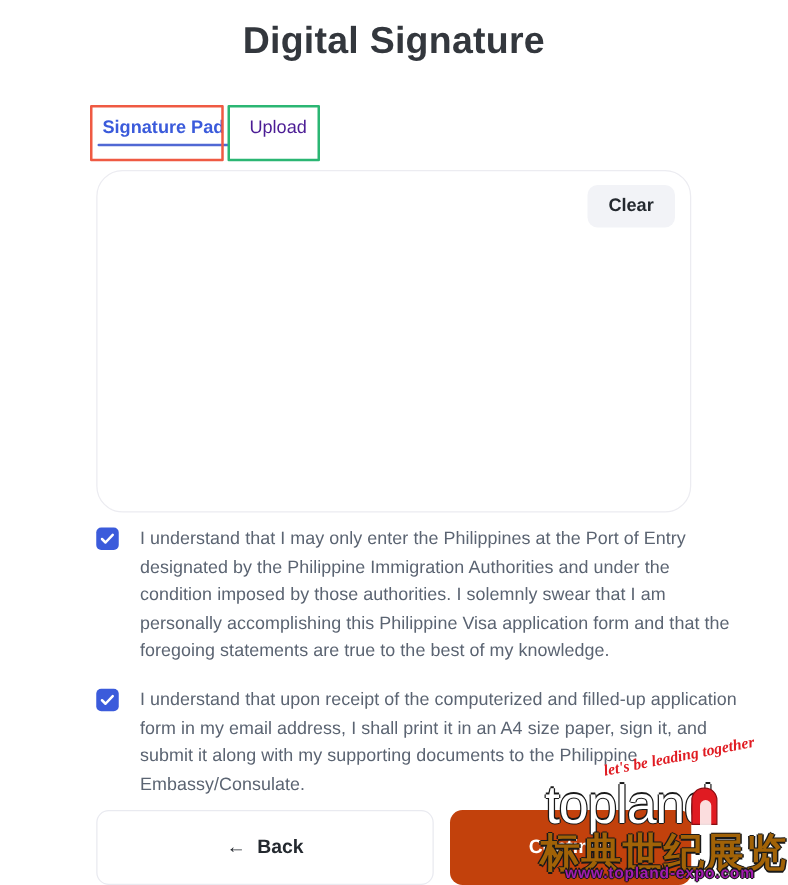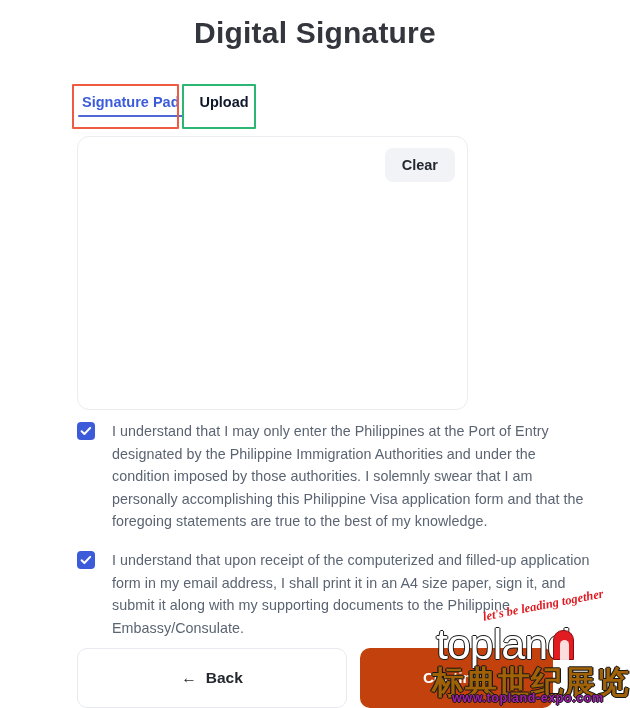--- a/index.html
+++ b/index.html
@@ -39,21 +39,21 @@
     padding: 10px 10px 9px 10px;
     font-size: 14.5px;
     font-weight: 700;
     background: transparent;
     border: none;
     cursor: pointer;
     font-family: "Liberation Sans", sans-serif;
     white-space: nowrap;
   }
   .tab.active { color: #3b5bdb; text-align: center; }
-  .tab.inactive { color: #0f172a; font-weight: 700; }
+  .tab.inactive { color: #4c1d95; font-weight: 400; }
   .tab.active::after {
     content: "";
     position: absolute;
     left: 6px; right: 6px; bottom: 2px;
     height: 2px;
     background: #5068d4;
     border-radius: 1px;
   }
   
   .anno {
@@ -63,24 +63,24 @@
     pointer-events: none;
     border-radius: 1px;
   }
   .anno-red   { left: 72px;  top: 84px;  width: 107px; height: 45px; border-color: #ef5a43; }
   .anno-green { left: 182px; top: 84px;  width: 74px;  height: 45px; border-color: #2bb673; }
 
   
   .sig-pad {
     position: absolute;
     left: 77px; top: 136px;
-    width: 391px; height: 274px;
+    width: 476px; height: 274px;
     background: #ffffff;
     border: 1px solid #ececf1;
-    border-radius: 12px;
+    border-radius: 21px;
   }
   .clear-btn {
     position: absolute;
     right: 12px; top: 11px;
     padding: 9px 17px;
     font-size: 14.5px;
     font-weight: 700;
     color: #24292f;
     background: #f2f3f7;
     border: none;

